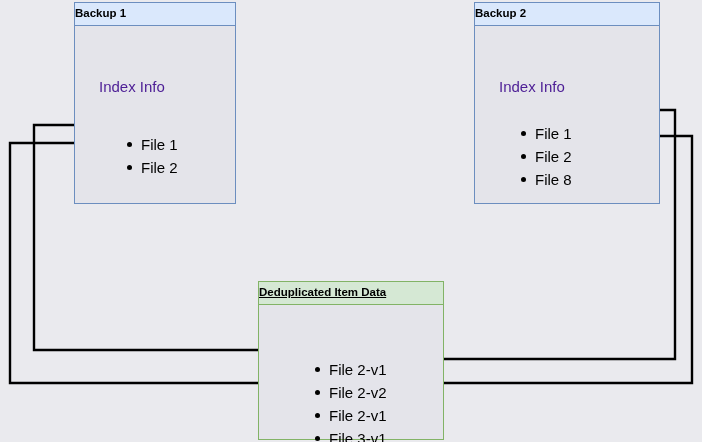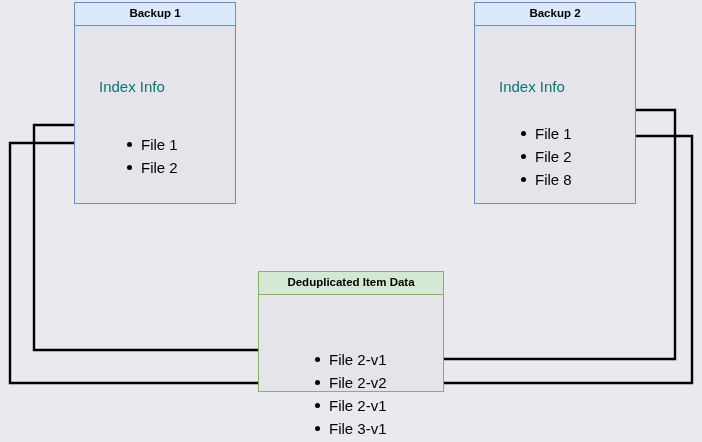--- a/index.html
+++ b/index.html
@@ -36,21 +36,21 @@
   }
   .box-blue {
     border: 1px solid #6c8ebf;
   }
   .box-green {
     border: 1px solid #82b366;
   }
   .box-header {
     box-sizing: border-box;
     width: 100%;
-    text-align: center;
+    text-align: left;
     font-size: 11.5px;
     font-weight: bold;
     color: #000;
     line-height: 1;
     padding: 5px 0 5px 0;
   }
   .hdr-blue {
     background: #dae8fc;
     border-bottom: 1px solid #6c8ebf;
   }
@@ -58,21 +58,21 @@
     background: #d5e8d4;
     border-bottom: 1px solid #82b366;
   }
   .box-body {
     position: relative;
     width: 100%;
   }
   .body-label {
     position: absolute;
     font-size: 15px;
-    color: #0f766e;
+    color: #4c1d95;
     white-space: nowrap;
     text-align: center;
   }
   .bullet-list {
     position: absolute;
     margin: 0;
     padding: 0;
     list-style: none;
   }
   .bullet-list li {
@@ -91,25 +91,25 @@
     width: 5px;
     height: 5px;
     border-radius: 50%;
     background: #000;
   }
   
   #backup1 { left: 74px; top: 2px; width: 162px; height: 202px; }
   #backup1 .body-label { left: 24px; top: 52px; }
   #backup1 .bullet-list { left: 50px; top: 107px; }
   
-  #backup2 { left: 474px; top: 2px; width: 162px; height: 202px; }
+  #backup2 { left: 474px; top: 2px; width: 186px; height: 202px; }
   #backup2 .body-label { left: 24px; top: 52px; }
   #backup2 .bullet-list { left: 44px; top: 96px; }
   
-  #dedup { left: 258px; top: 271px; width: 186px; height: 121px; }
+  #dedup { left: 258px; top: 281px; width: 186px; height: 159px; text-decoration: underline; }
   #dedup .bullet-list { left: 54px; top: 53px; }
 </style>
 </head>
 <body>
 
 <div id="canvas">
 
   <svg class="edges" viewBox="0 0 702 442" width="702" height="442">
     <defs>
       <marker id="arrow-r" viewBox="0 0 10 10" refX="9" refY="5" markerWidth="7" markerHeight="7" orient="auto-start-reverse">

